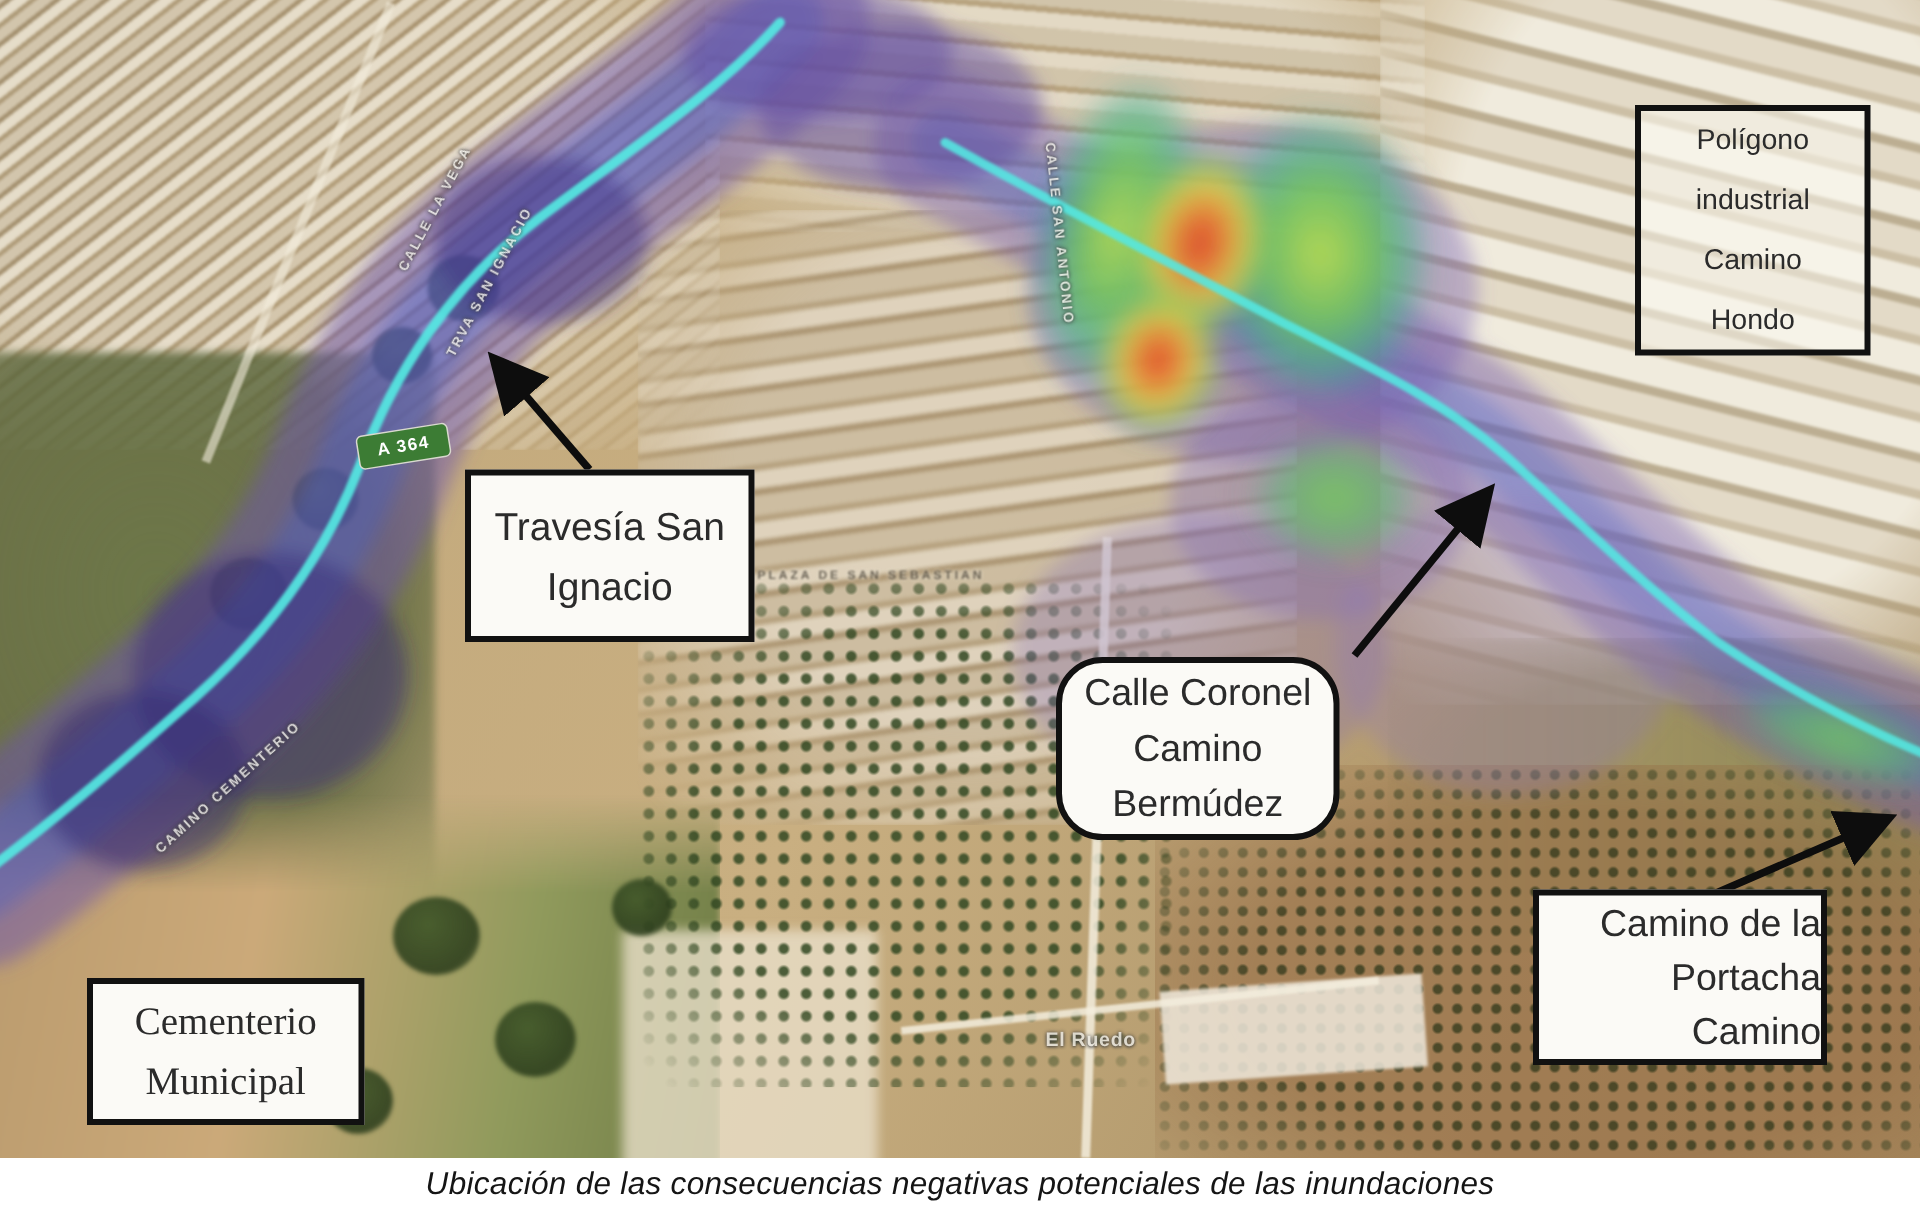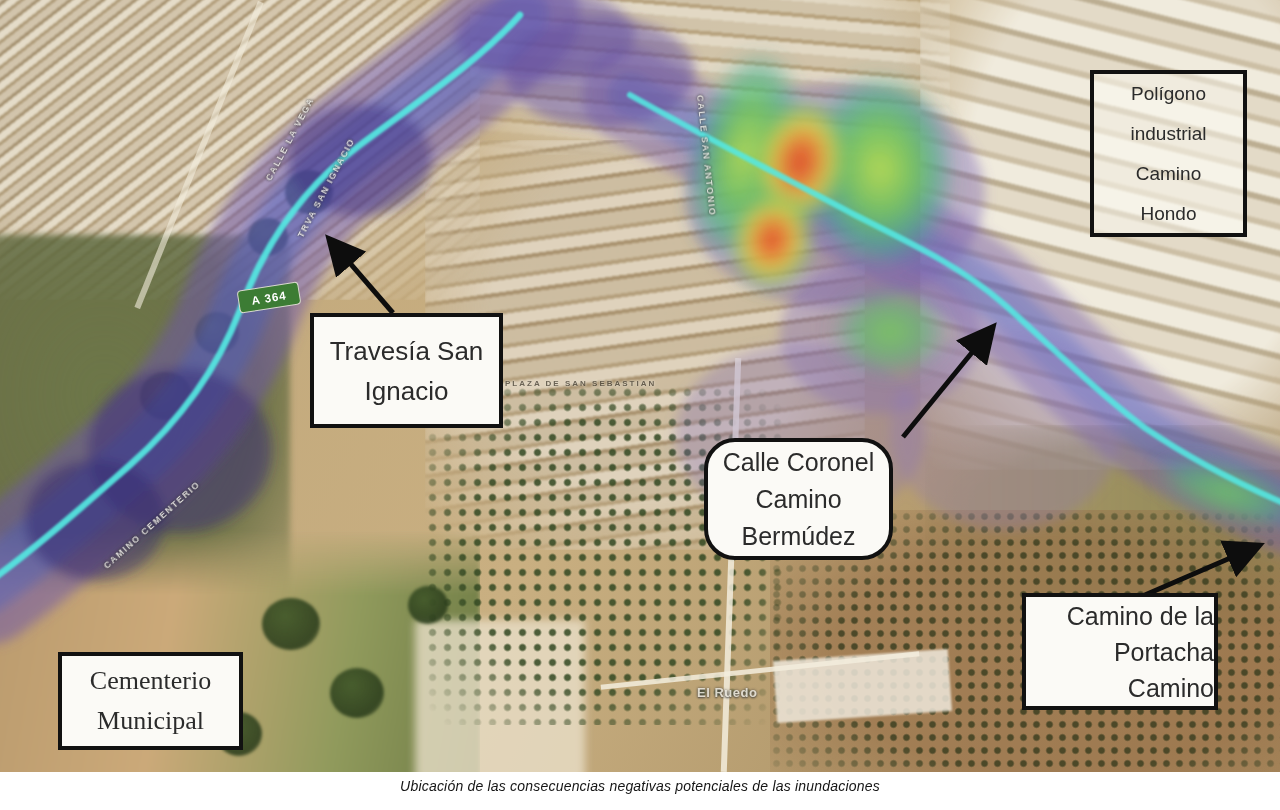--- a/index.html
+++ b/index.html
@@ -87,21 +87,21 @@
   .co-travesia{left:310px;top:313px;width:185px;height:107px;font-size:26px;line-height:40px;}
   .co-coronel{left:704px;top:438px;width:181px;height:114px;font-size:25px;line-height:37px;border-radius:31px;}
   .co-portacha{left:1022px;top:593px;width:188px;height:109px;font-size:25px;line-height:36px;align-items:flex-end;}
   .co-cementerio{left:58px;top:652px;width:177px;height:90px;font-size:26px;line-height:40px;font-family:Liberation Serif, serif;}
 
   svg.overlay{position:absolute;left:0;top:0;z-index:2;}
   svg.arrows{z-index:4;}
 
   
   .caption{position:absolute;left:0;top:778px;width:1280px;text-align:center;
-    font-size:14px;font-style:italic;font-weight:500;color:#151515;letter-spacing:.2px;}
+    font-size:21px;font-style:italic;font-weight:500;color:#151515;letter-spacing:.2px;}
 </style>
 </head>
 <body>
 
 <div class="figure">
 
   <div class="map">
 
     <div class="layer t-urban-tl"></div>
     <div class="layer t-urban-tc"></div>

